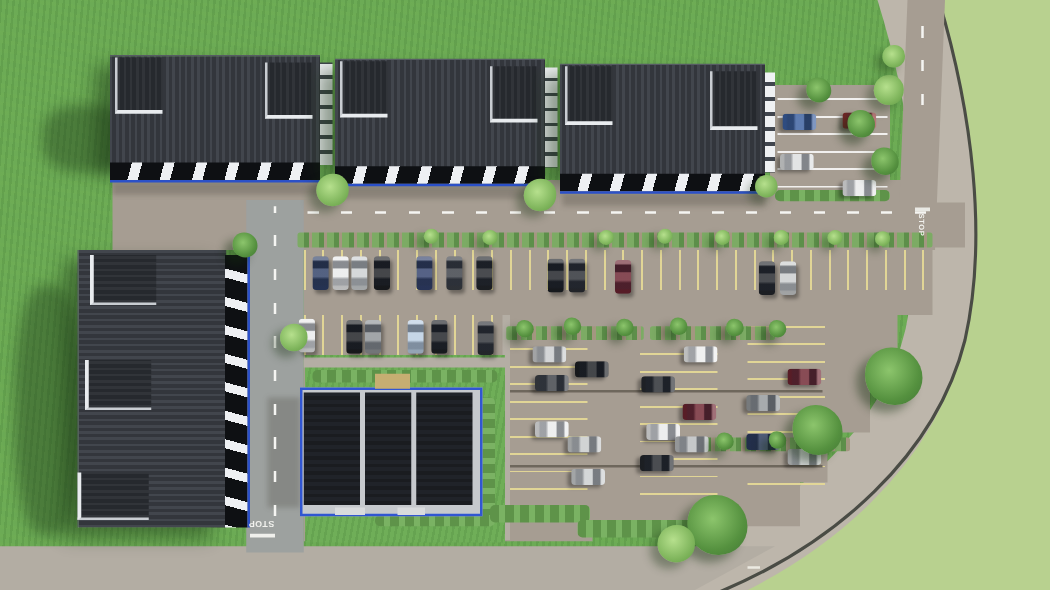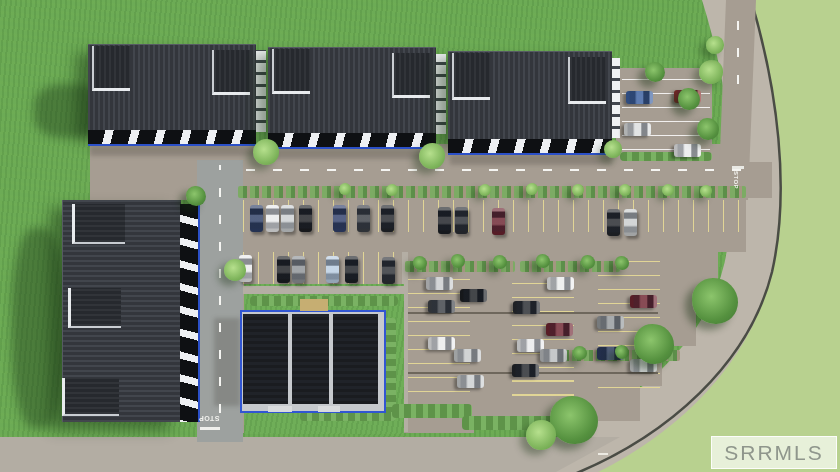--- a/index.html
+++ b/index.html
@@ -77,21 +77,20 @@
       <path d="M616,68 L712,68 L712,152 L616,152 Z"></path>
       <path d="M726,0 L756,0 L748,200 L718,200 Z"></path>
       <path d="M700,162 L772,162 L772,198 L700,198 Z"></path>
       <path d="M243,198 L746,198 L746,252 L718,252 L718,302 L696,302 L696,346 L662,346 L662,386 L640,386 L640,421 L474,421 L474,433 L243,433 Z"></path>
     </g>
     <path d="M197,160 L243,160 L243,442 L197,442 Z" fill="#9da19f"></path>
   </svg>
 
   <div class="stoptext stopL">STOP</div>
   <div class="stoptext stopR">STOP</div>
-  <div class="watermark">SRRMLS</div>
 <div class="el gshadow" style="left: 34px; top: 84px; width: 70px; height: 54px;"></div>
     <div class="el gshadow" style="left: 12px; top: 228px; width: 54px; height: 200px;"></div>
     <div class="el shade" style="left: 90px; top: 146px; width: 168px; height: 10px;"></div>
     <div class="el shade" style="left: 270px; top: 149px; width: 166px; height: 10px;"></div>
     <div class="el shade" style="left: 450px; top: 155px; width: 162px; height: 10px;"></div>
     <div class="el shade" style="left: 214px; top: 318px; width: 26px; height: 88px;"></div>
     <div class="el stallv" style="left: 243px; top: 200px; width: 500px; height: 32px;"></div>
     <div class="el stallv" style="left: 243px; top: 252px; width: 162px; height: 32px;"></div>
     <div class="el stallh" style="left: 408px; top: 274px; width: 62px; height: 118px;"></div>
     <div class="el stallh" style="left: 512px; top: 274px; width: 62px; height: 122px;"></div>

